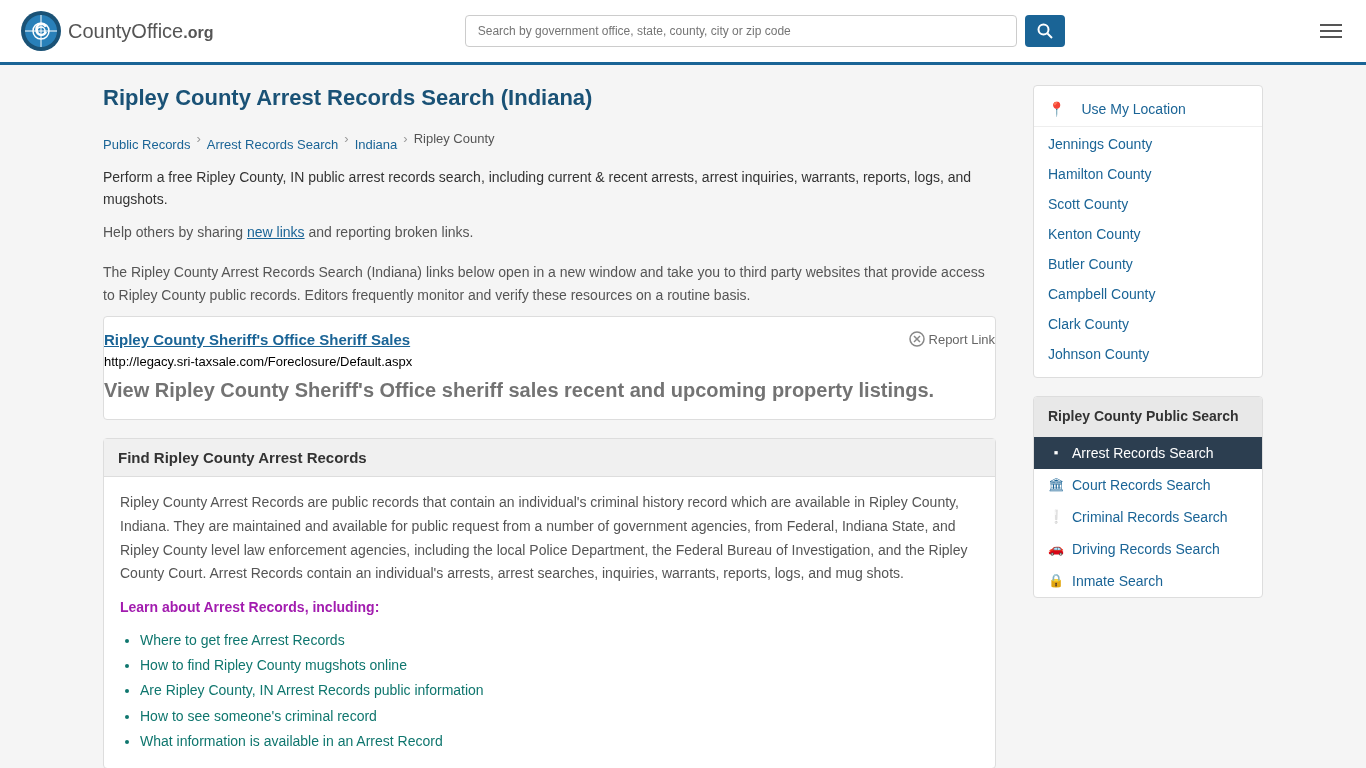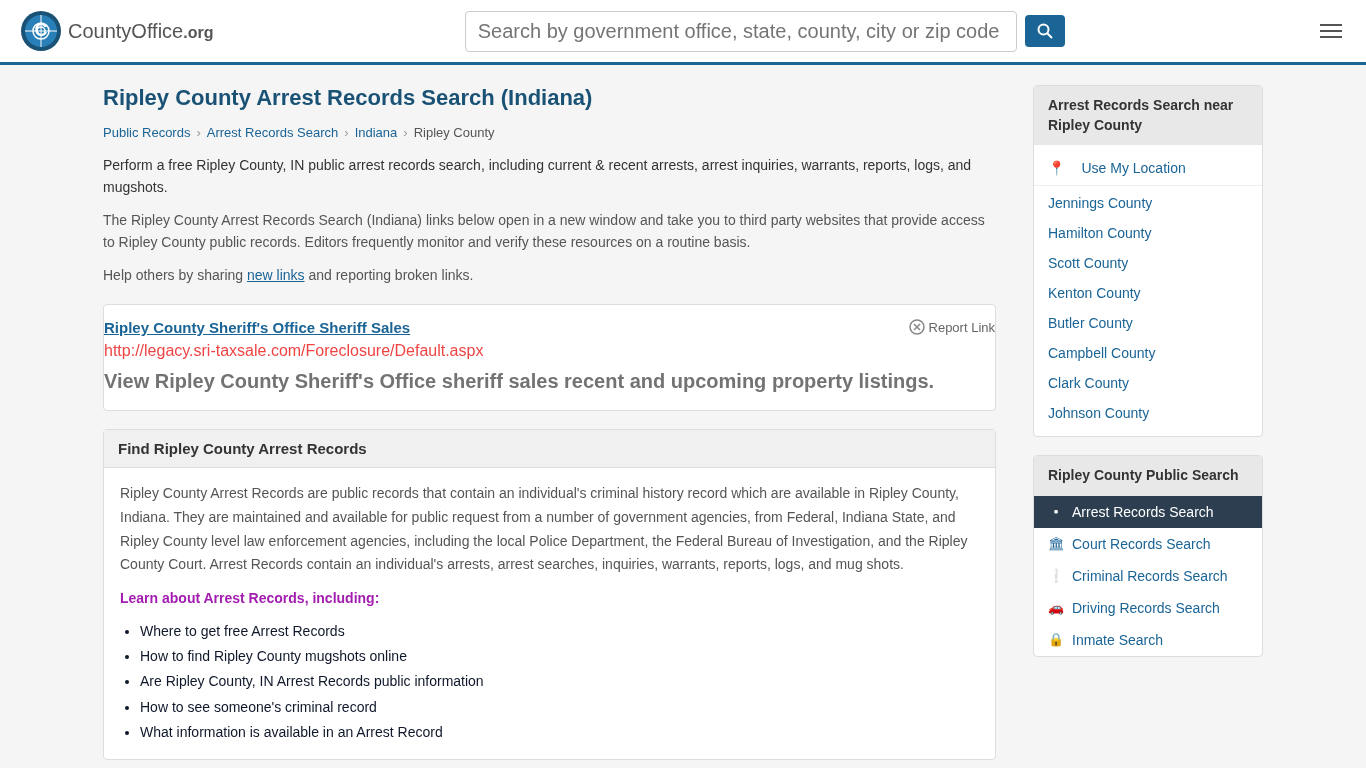--- a/index.html
+++ b/index.html
@@ -84,21 +84,21 @@
     }
     #breadcrumb {
       font-size: 13px;
       color: #555;
       margin-bottom: 14px;
       display: flex;
       align-items: center;
       gap: 6px;
       flex-wrap: wrap;
     }
-    #breadcrumb a { color: #1a6496; text-decoration: none; }
+    #breadcrumb a { color: #1a6496; text-decoration: none; margin-top: 12px; }
     .breadcrumb-sep { color: #999; }
 
     #intro-text {
       font-size: 14px;
       color: #333;
       margin-bottom: 10px;
       line-height: 1.6;
     }
     #intro-text2 {
       font-size: 14px;
@@ -138,22 +138,22 @@
       display: flex;
       align-items: center;
       gap: 4px;
       color: #666;
       font-size: 13px;
       background: none;
       border: none;
       cursor: pointer;
     }
     .link-card-url {
-      color: #ef4444;
-      font-size: 16px;
+      color: #000000;
+      font-size: 13px;
       margin-bottom: 6px;
     }
     .link-card-desc {
       color: #737373;
       font-size: 20px;
       line-height: 1.5;
       font-weight: bold;
     }
 
     
@@ -182,21 +182,21 @@
     .section-box-body .learn-label {
       font-weight: bold;
       color: #a21caf;
       margin-bottom: 8px;
     }
     .section-box-body ul {
       margin-left: 20px;
     }
     .section-box-body ul li {
       font-size: 14px;
-      color: #0f172a;
+      color: #0f766e;
       line-height: 1.8;
     }
 
     
     #sidebar {
       width: 230px;
       flex-shrink: 0;
     }
     .sidebar-section {
       border: 1px solid #ddd;
@@ -275,21 +275,21 @@
       <circle cx="21" cy="21" r="8" fill="none" stroke="#fff" stroke-width="1.5"></circle>
       <circle cx="21" cy="21" r="4" fill="none" stroke="#fff" stroke-width="1.5"></circle>
       <line x1="21" y1="5" x2="21" y2="37" stroke="#fff" stroke-width="1"></line>
       <line x1="5" y1="21" x2="37" y2="21" stroke="#fff" stroke-width="1"></line>
     </svg>
     <div id="logo-text">
       <span>CountyOffice</span><span style="color:#555;font-weight:bold;font-size:16px">.org</span>
     </div>
   </div>
   <div id="search-area">
-    <input id="search-input" type="text" style="flex: 1 1 0%; padding: 8px 12px; border: 1px solid rgb(204, 204, 204); border-radius: 4px; font-size: 20px; color: rgb(153, 153, 153);" placeholder="Search by government office, state, county, city or zip code">
+    <input id="search-input" type="text" style="flex: 1 1 0%; padding: 8px 12px; border: 1px solid rgb(204, 204, 204); border-radius: 4px; font-size: 12px; color: rgb(153, 153, 153);" placeholder="Search by government office, state, county, city or zip code">
     <button id="search-btn" style="background:#1a6496;border:none;padding:8px 12px;cursor:pointer;border-radius:4px;">
       <svg width="16" height="16" viewBox="0 0 16 16" fill="white">
         <circle cx="6.5" cy="6.5" r="5" stroke="white" stroke-width="2" fill="none"></circle>
         <line x1="10.5" y1="10.5" x2="15" y2="15" stroke="white" stroke-width="2"></line>
       </svg>
     </button>
   </div>
   <button id="menu-btn" style="background:none;border:none;cursor:pointer;padding:4px;">
     <span class="hamburger-line"></span>
     <span class="hamburger-line"></span>
@@ -306,24 +306,24 @@
       <a href="#">Public Records</a>
       <span class="breadcrumb-sep">›</span>
       <a href="#">Arrest Records Search</a>
       <span class="breadcrumb-sep">›</span>
       <a href="#">Indiana</a>
       <span class="breadcrumb-sep">›</span>
       <span>Ripley County</span>
     </div>
 
     <p id="intro-text">Perform a free Ripley County, IN public arrest records search, including current &amp; recent arrests, arrest inquiries, warrants, reports, logs, and mugshots.</p>
-    <p id="intro-text2">The Ripley County Arrest Records Search (Indiana) links below open in a new window and take you to third party websites that provide access to Ripley County public records. Editors frequently monitor and verify these resources on a routine basis.</p>
     <p id="intro-text3">
       <span>Help others by sharing </span><a href="#">new links</a><span> and reporting broken links.</span>
     </p>
+    <p id="intro-text2">The Ripley County Arrest Records Search (Indiana) links below open in a new window and take you to third party websites that provide access to Ripley County public records. Editors frequently monitor and verify these resources on a routine basis.</p>
 
     <div class="link-card">
       <div class="link-card-header">
         <div class="link-card-title">
           <a href="#">Ripley County Sheriff's Office Sheriff Sales</a>
         </div>
         <button class="report-link-btn">
           <svg width="16" height="16" viewBox="0 0 16 16">
             <circle cx="8" cy="8" r="7" stroke="#888" stroke-width="1.5" fill="none"></circle>
             <line x1="5" y1="5" x2="11" y2="11" stroke="#888" stroke-width="1.5"></line>
@@ -348,21 +348,20 @@
           <li>How to see someone's criminal record</li>
           <li>What information is available in an Arrest Record</li>
         </ul>
       </div>
     </div>
   </div>
 
   <div id="sidebar">
 
     <div class="sidebar-section">
-      <div class="sidebar-section-header">Arrest Records Search near Ripley County</div>
       <div class="sidebar-section-body">
         <div class="sidebar-item location">
           <span style="color:#1a5276;font-size:14px;">📍</span>
           <a href="#" style="color:#1a6496;margin-left:8px;">Use My Location</a>
         </div>
         <div class="sidebar-divider"></div>
         <div class="sidebar-item">
           <a href="#">Jennings County</a>
         </div>
         <div class="sidebar-item">

